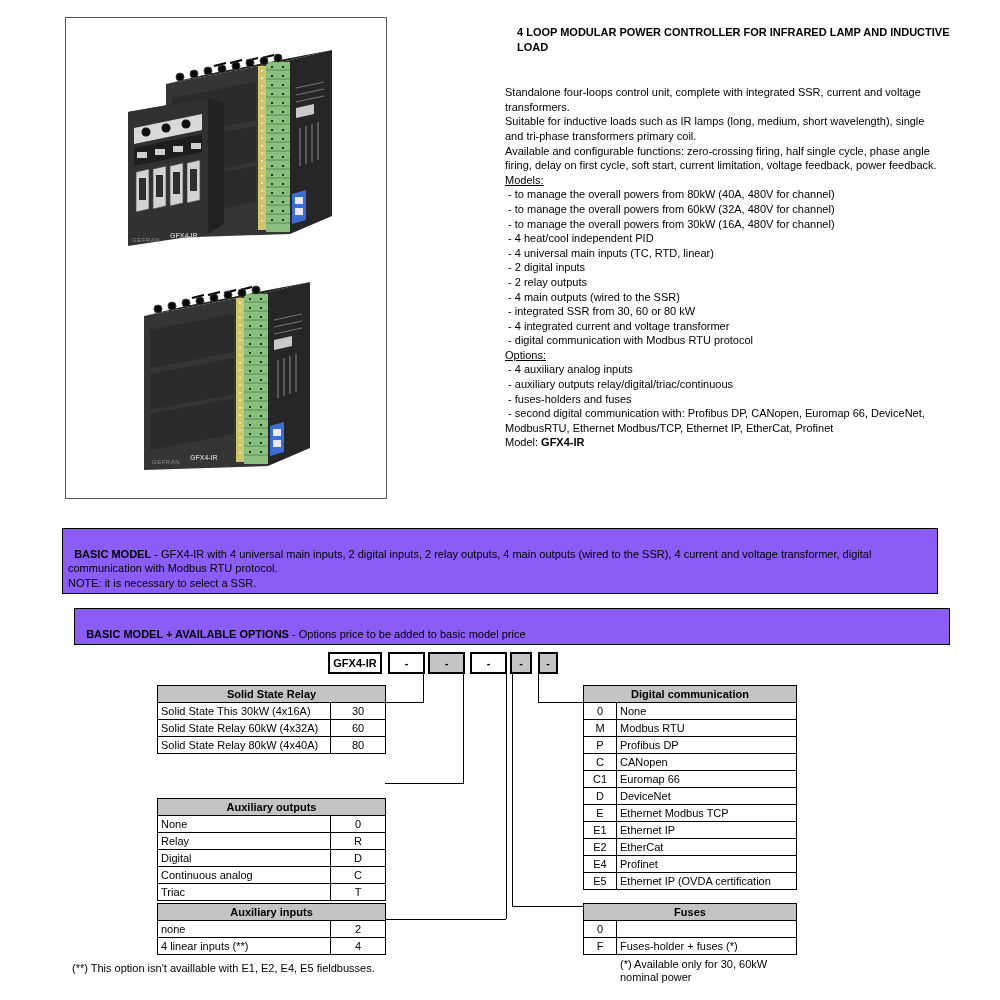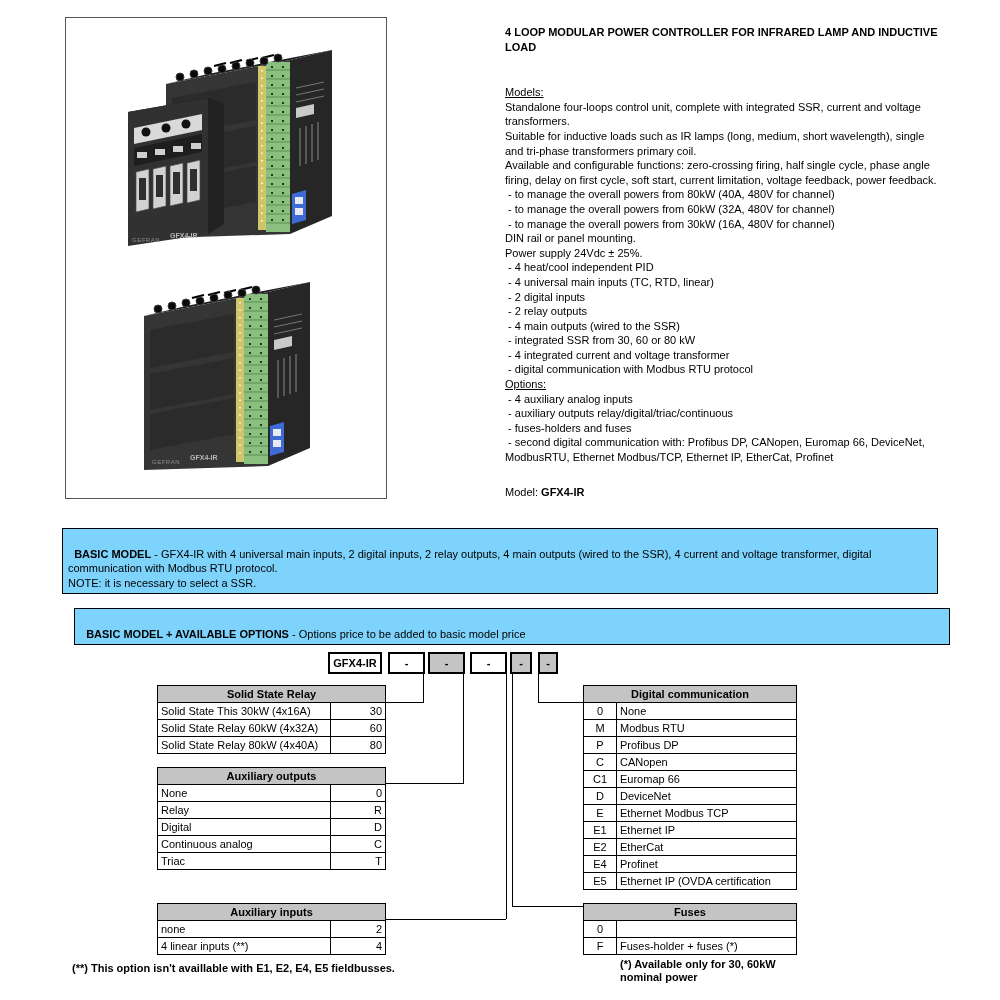--- a/index.html
+++ b/index.html
@@ -9,43 +9,43 @@
     font-family:"Liberation Sans", sans-serif;
   }
   .abs{position:absolute;}
   .txt{font-size:11px;line-height:14.6px;white-space:pre-wrap;}
   .b{font-weight:bold;}
   .u{text-decoration:underline;}
   
   .photo-frame{left:65px;top:17px;width:320px;height:480px;border:1px solid #555;background:#fff;}
   
   .desc-col{left:505px;top:25px;width:472px;}
-  .desc-title{font-weight:bold;margin:0 0 31px 0;}
-  .model-line{margin-top:20px;}
-  
-  .info-box{left:62px;width:864px;border:1px solid #000;padding:3px 5px;background:#7dd3fc;}
+  .desc-title{font-weight:bold;margin:0 0 31px 12px;}
+  .model-line{}
+  
+  .info-box{left:62px;width:864px;border:1px solid #000;padding:3px 5px;background:#8b5cf6;}
   .basic-box{top:528px;min-height:47px;}
   .options-box{top:608px;min-height:17px;margin-left:12px;}
   
   .code-box{position:absolute;top:652px;height:22px;box-sizing:border-box;border:2px solid #000;
     background:#fff;display:flex;align-items:center;justify-content:center;
     font-size:11px;font-weight:bold;}
   .code-box.gray{background:#c4c4c4;}
   
   .line{position:absolute;background:#000;}
   
   table{border-collapse:collapse;position:absolute;table-layout:fixed;font-size:11px;background:#fff;}
   .tbl{border:1px solid #000;}
   th{background:#c4c4c4;border:1px solid #000;font-size:11px;font-weight:bold;height:16px;padding:0 18px;text-align:center;}
   td{border:1px solid #000;height:16px;padding:0 3px;white-space:nowrap;overflow:hidden;}
   .tbl-left{width:228px;}
-  .tbl-left td:last-child{text-align:right;margin-left:28px;}
+  .tbl-left td:last-child{text-align:center;margin-left:28px;}
   .tbl-right{width:213px;}
   .tbl-right td:first-child{text-align:center;}
-  .note{font-size:11px;line-height:13px;white-space:pre-wrap;font-weight:bold;}
+  .note{font-size:11px;line-height:13px;white-space:pre-wrap;}
   
   .dev-brand{font-size:6px;fill:#8f8f8f;letter-spacing:.5px;}
   .dev-model{font-size:7px;font-weight:bold;fill:#b8b8b8;}
   svg text{font-family:"Liberation Sans", sans-serif;}
 </style>
 </head>
 <body>
 
 <div class="abs photo-frame">
   <svg width="320" height="480" viewBox="0 0 320 480">
@@ -149,32 +149,30 @@
       <use href="#dev-body" xlink:href="#dev-body"></use>
       <text x="8" y="178" class="dev-brand">GEFRAN</text>
       <text x="46" y="174" class="dev-model">GFX4-IR</text>
     </g>
   </svg>
 </div>
 
 <div class="abs desc-col">
   <div class="txt desc-title">4 LOOP MODULAR POWER CONTROLLER FOR INFRARED LAMP AND INDUCTIVE
 LOAD</div>
-  <div class="txt"><span class="u">Models:</span></div>
   <div class="txt">Standalone four-loops control unit, complete with integrated SSR, current and voltage
 transformers.
 Suitable for inductive loads such as IR lamps (long, medium, short wavelength), single
 and tri-phase transformers primary coil.
 Available and configurable functions: zero-crossing firing, half single cycle, phase angle
 firing, delay on first cycle, soft start, current limitation, voltage feedback, power feedback.</div>
+  <div class="txt"><span class="u">Models:</span></div>
   <div class="txt"> - to manage the overall powers from 80kW (40A, 480V for channel)
  - to manage the overall powers from 60kW (32A, 480V for channel)
  - to manage the overall powers from 30kW (16A, 480V for channel)</div>
-  <div class="txt">DIN rail or panel mounting.
-Power supply 24Vdc ± 25%.</div>
   <div class="txt"> - 4 heat/cool independent PID
  - 4 universal main inputs (TC, RTD, linear)
  - 2 digital inputs
  - 2 relay outputs
  - 4 main outputs (wired to the SSR)
  - integrated SSR from 30, 60 or 80 kW
  - 4 integrated current and voltage transformer
  - digital communication with Modbus RTU protocol</div>
   <div class="txt"><span class="u">Options:</span></div>
   <div class="txt"> - 4 auxiliary analog inputs
@@ -231,21 +229,21 @@
         <td>Solid State Relay 60kW (4x32A)</td>
         <td>60</td>
       </tr>
       <tr>
         <td>Solid State Relay 80kW (4x40A)</td>
         <td>80</td>
       </tr>
     </tbody>
 </table>
 
-<table class="tbl tbl-left" style="left:157px;top:767px;">
+<table class="tbl tbl-left" style="left:157px;top:798px;">
   <colgroup>
       <col style="width:173px">
       <col style="width:55px">
     </colgroup>
   <thead>
       <tr>
         <th colspan="2">Auxiliary outputs</th>
       </tr>
     </thead>
   <tbody>

